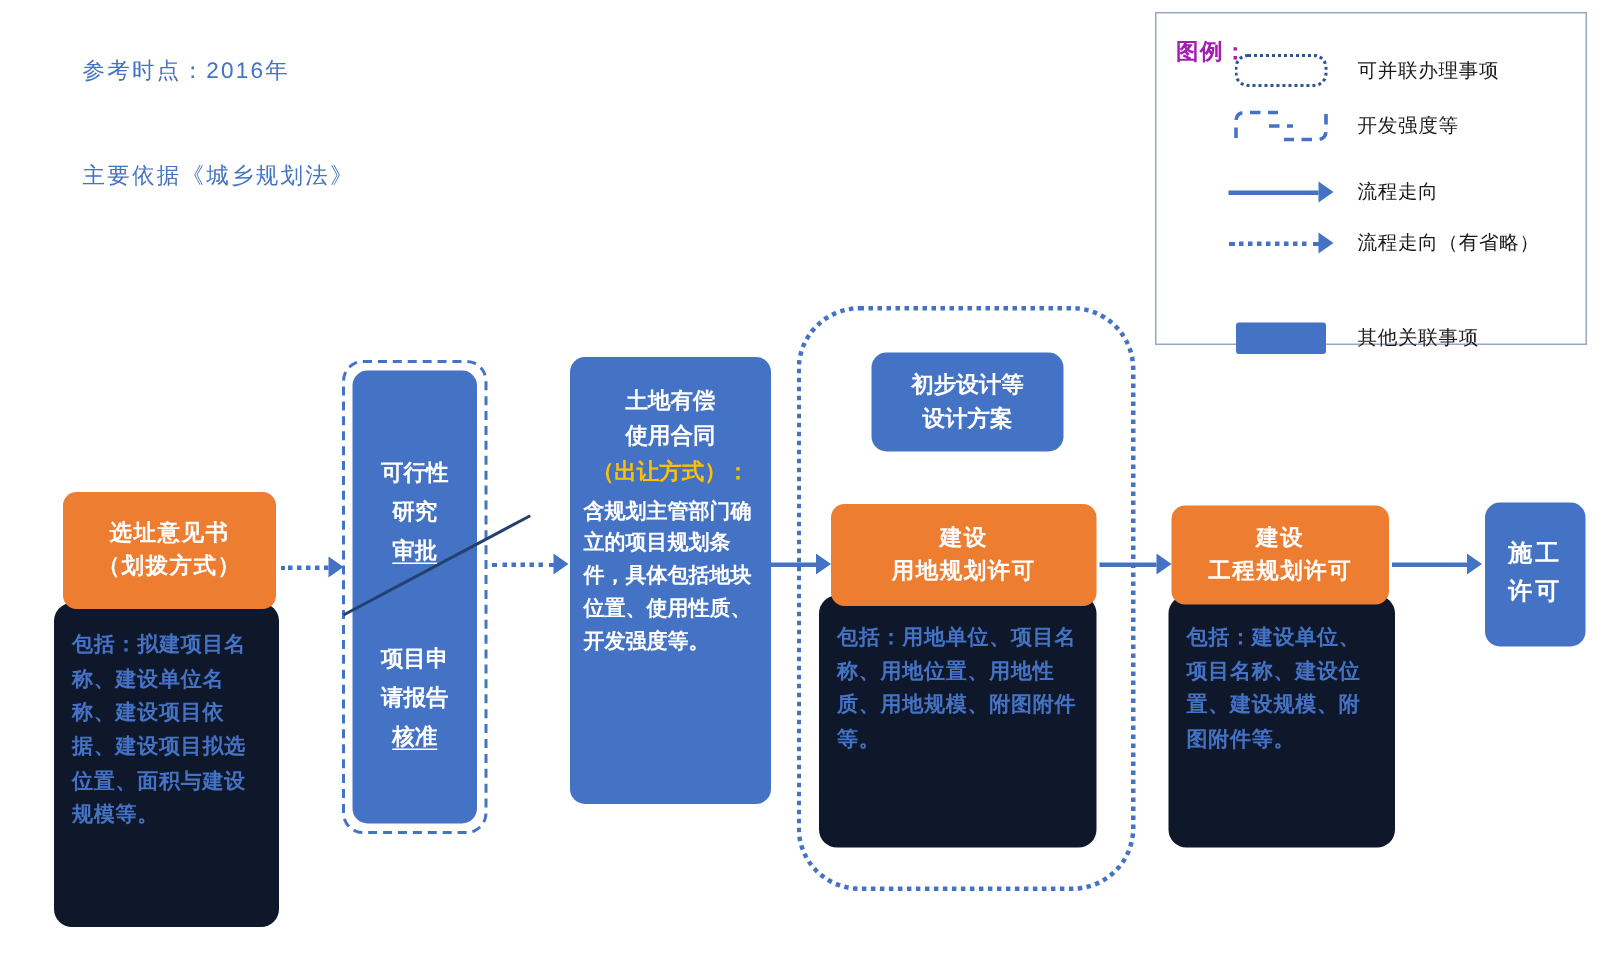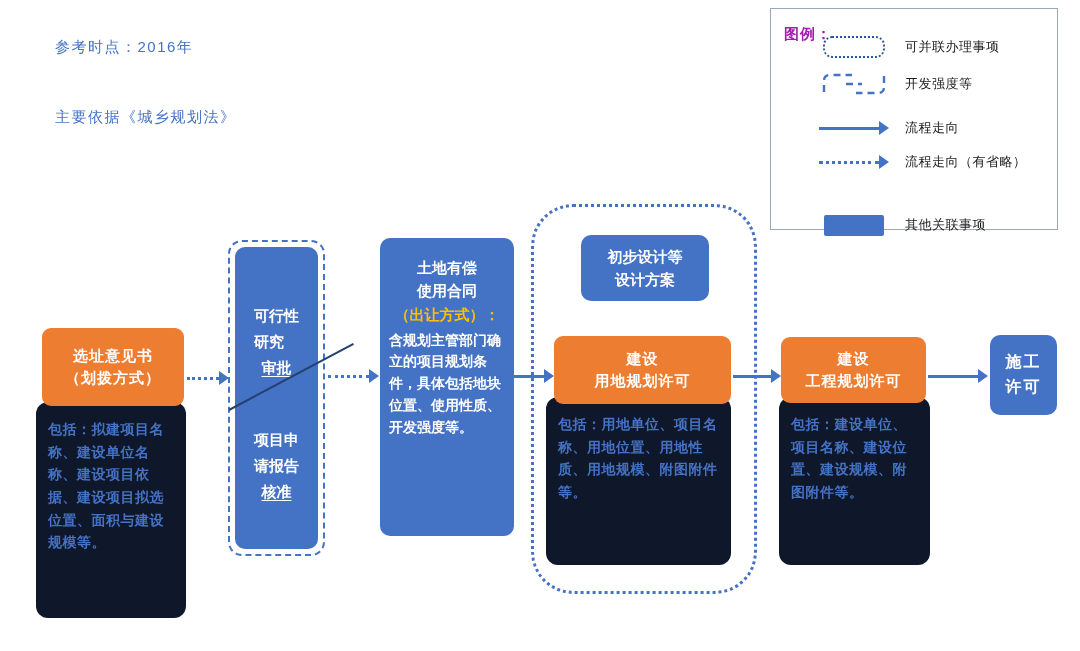--- a/index.html
+++ b/index.html
@@ -33,21 +33,21 @@
             align-items:center;justify-content:center;text-align:center;font-weight:bold;
             white-space:pre-line;line-height:1.55;box-sizing:border-box;}
   .orange-box{background:#ED7D31;color:#fff;border-radius:9px;display:flex;flex-direction:column;
             align-items:center;justify-content:center;text-align:center;font-weight:bold;
             white-space:pre-line;line-height:1.5;box-sizing:border-box;z-index:3;}
   .peach-box{background:#0f172a;color:#4472C4;border-radius:12px;font-weight:bold;font-size:14px;
             padding:16px 11px 10px 12px;box-sizing:border-box;line-height:1.62;letter-spacing:0.5px;z-index:2;}
 
   .dashed-wrap{position:absolute;border:2px dashed #4472C4;border-radius:14px;box-sizing:border-box;}
   .dashed-wrap .inner{position:absolute;left:5px;top:5px;right:5px;bottom:5px;background:#4472C4;border-radius:10px;
-            color:#fff;font-weight:bold;font-size:15px;text-align:left;line-height:26px;
+            color:#fff;font-weight:bold;font-size:15px;text-align:center;line-height:26px;
             display:flex;flex-direction:column;align-items:center;padding-top:56px;box-sizing:border-box;}
   .u{text-decoration:underline;text-underline-offset:3px;}
   .opt-gap{height:46px;}
 
   .dotted-container{position:absolute;border:3px dotted #4472C4;border-radius:42px;box-sizing:border-box;background:transparent;z-index:1;}
 
   .mutex-line{position:absolute;left:229px;top:409px;width:141px;height:0;border-top:2px solid #24406f;
               transform:rotate(-28deg);transform-origin:left center;z-index:6;}
 
   .method{color:#FFC000;}
@@ -180,18 +180,18 @@
   <div class="orange-box abs" style="left:781px;top:337px;width:145px;height:66px;font-size:15px;letter-spacing:1px;">
     <span>建设
 工程规划许可</span>
   </div>
 
   <div class="h-arrow" style="left:928px;top:369px;width:60px;">
     <span class="shaft"></span>
       <span class="head"></span>
   </div>
 
-  <div class="blue-box abs" style="left:990px;top:335px;width:67px;height:80px;font-size:16px;letter-spacing:2px;">
+  <div class="blue-box abs" style="left:990px;top:335px;width:67px;height:96px;font-size:16px;letter-spacing:2px;">
     <span>施工
 许可</span>
   </div>
 
 </div>
 
 </body></html>

